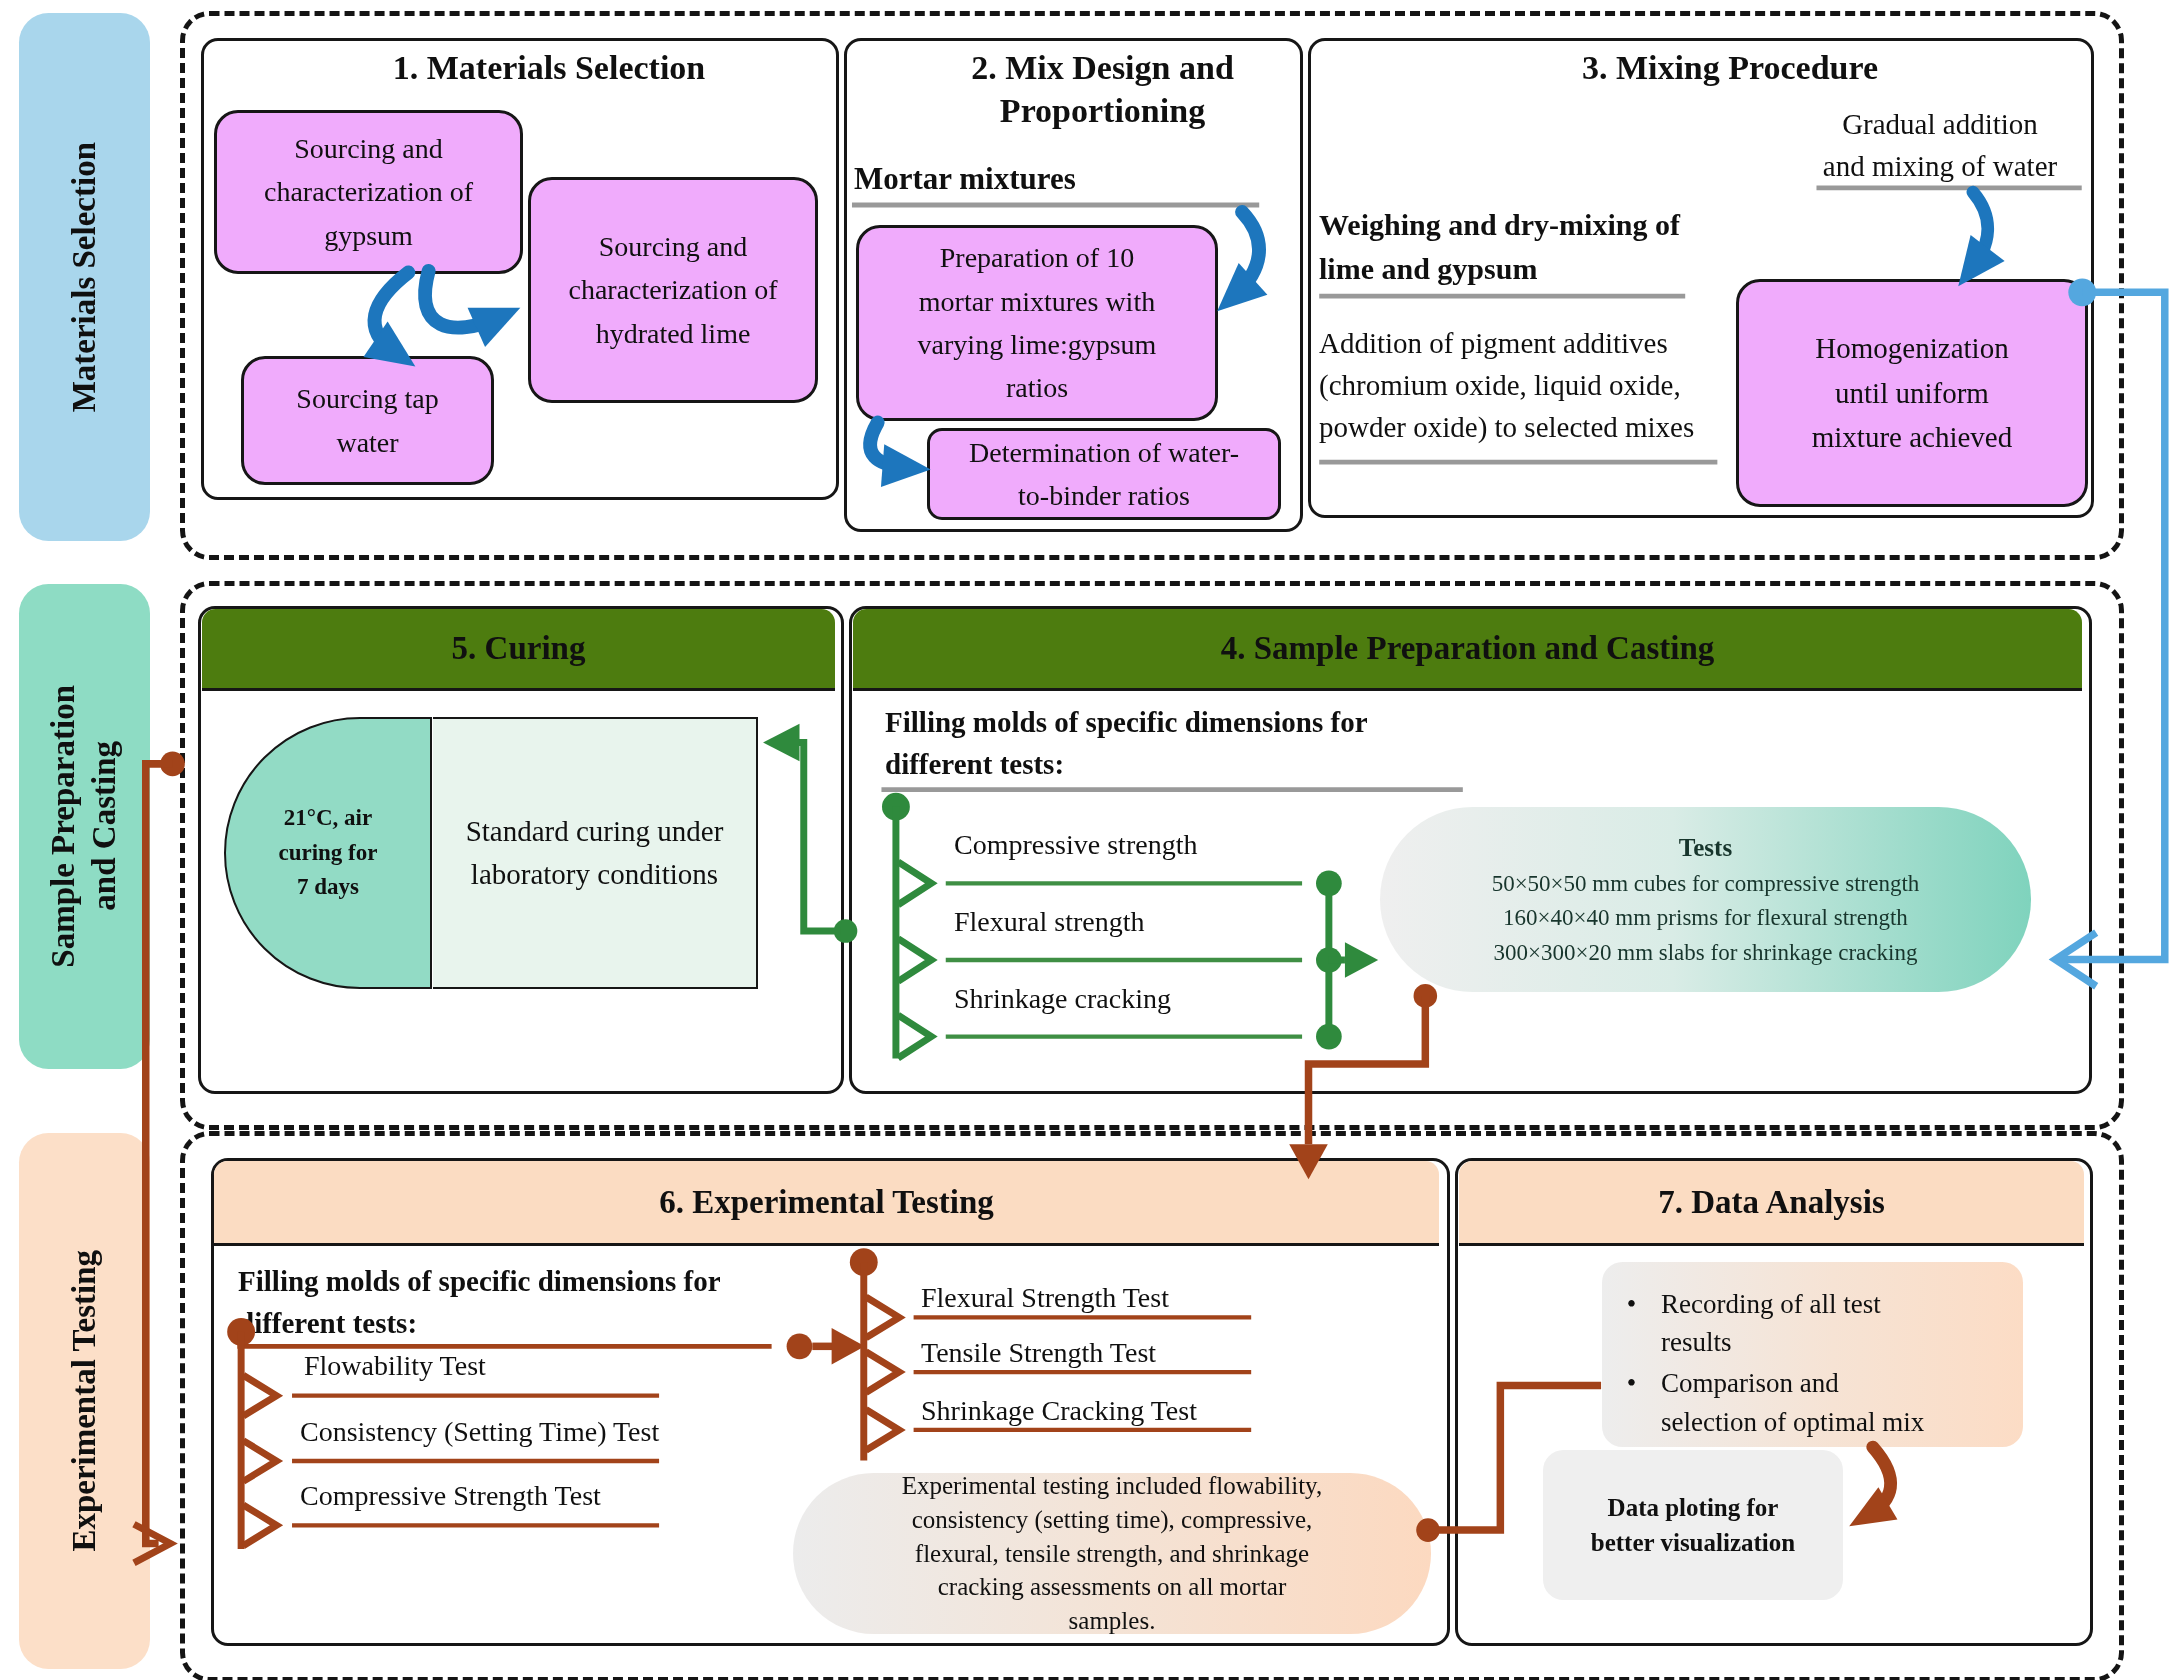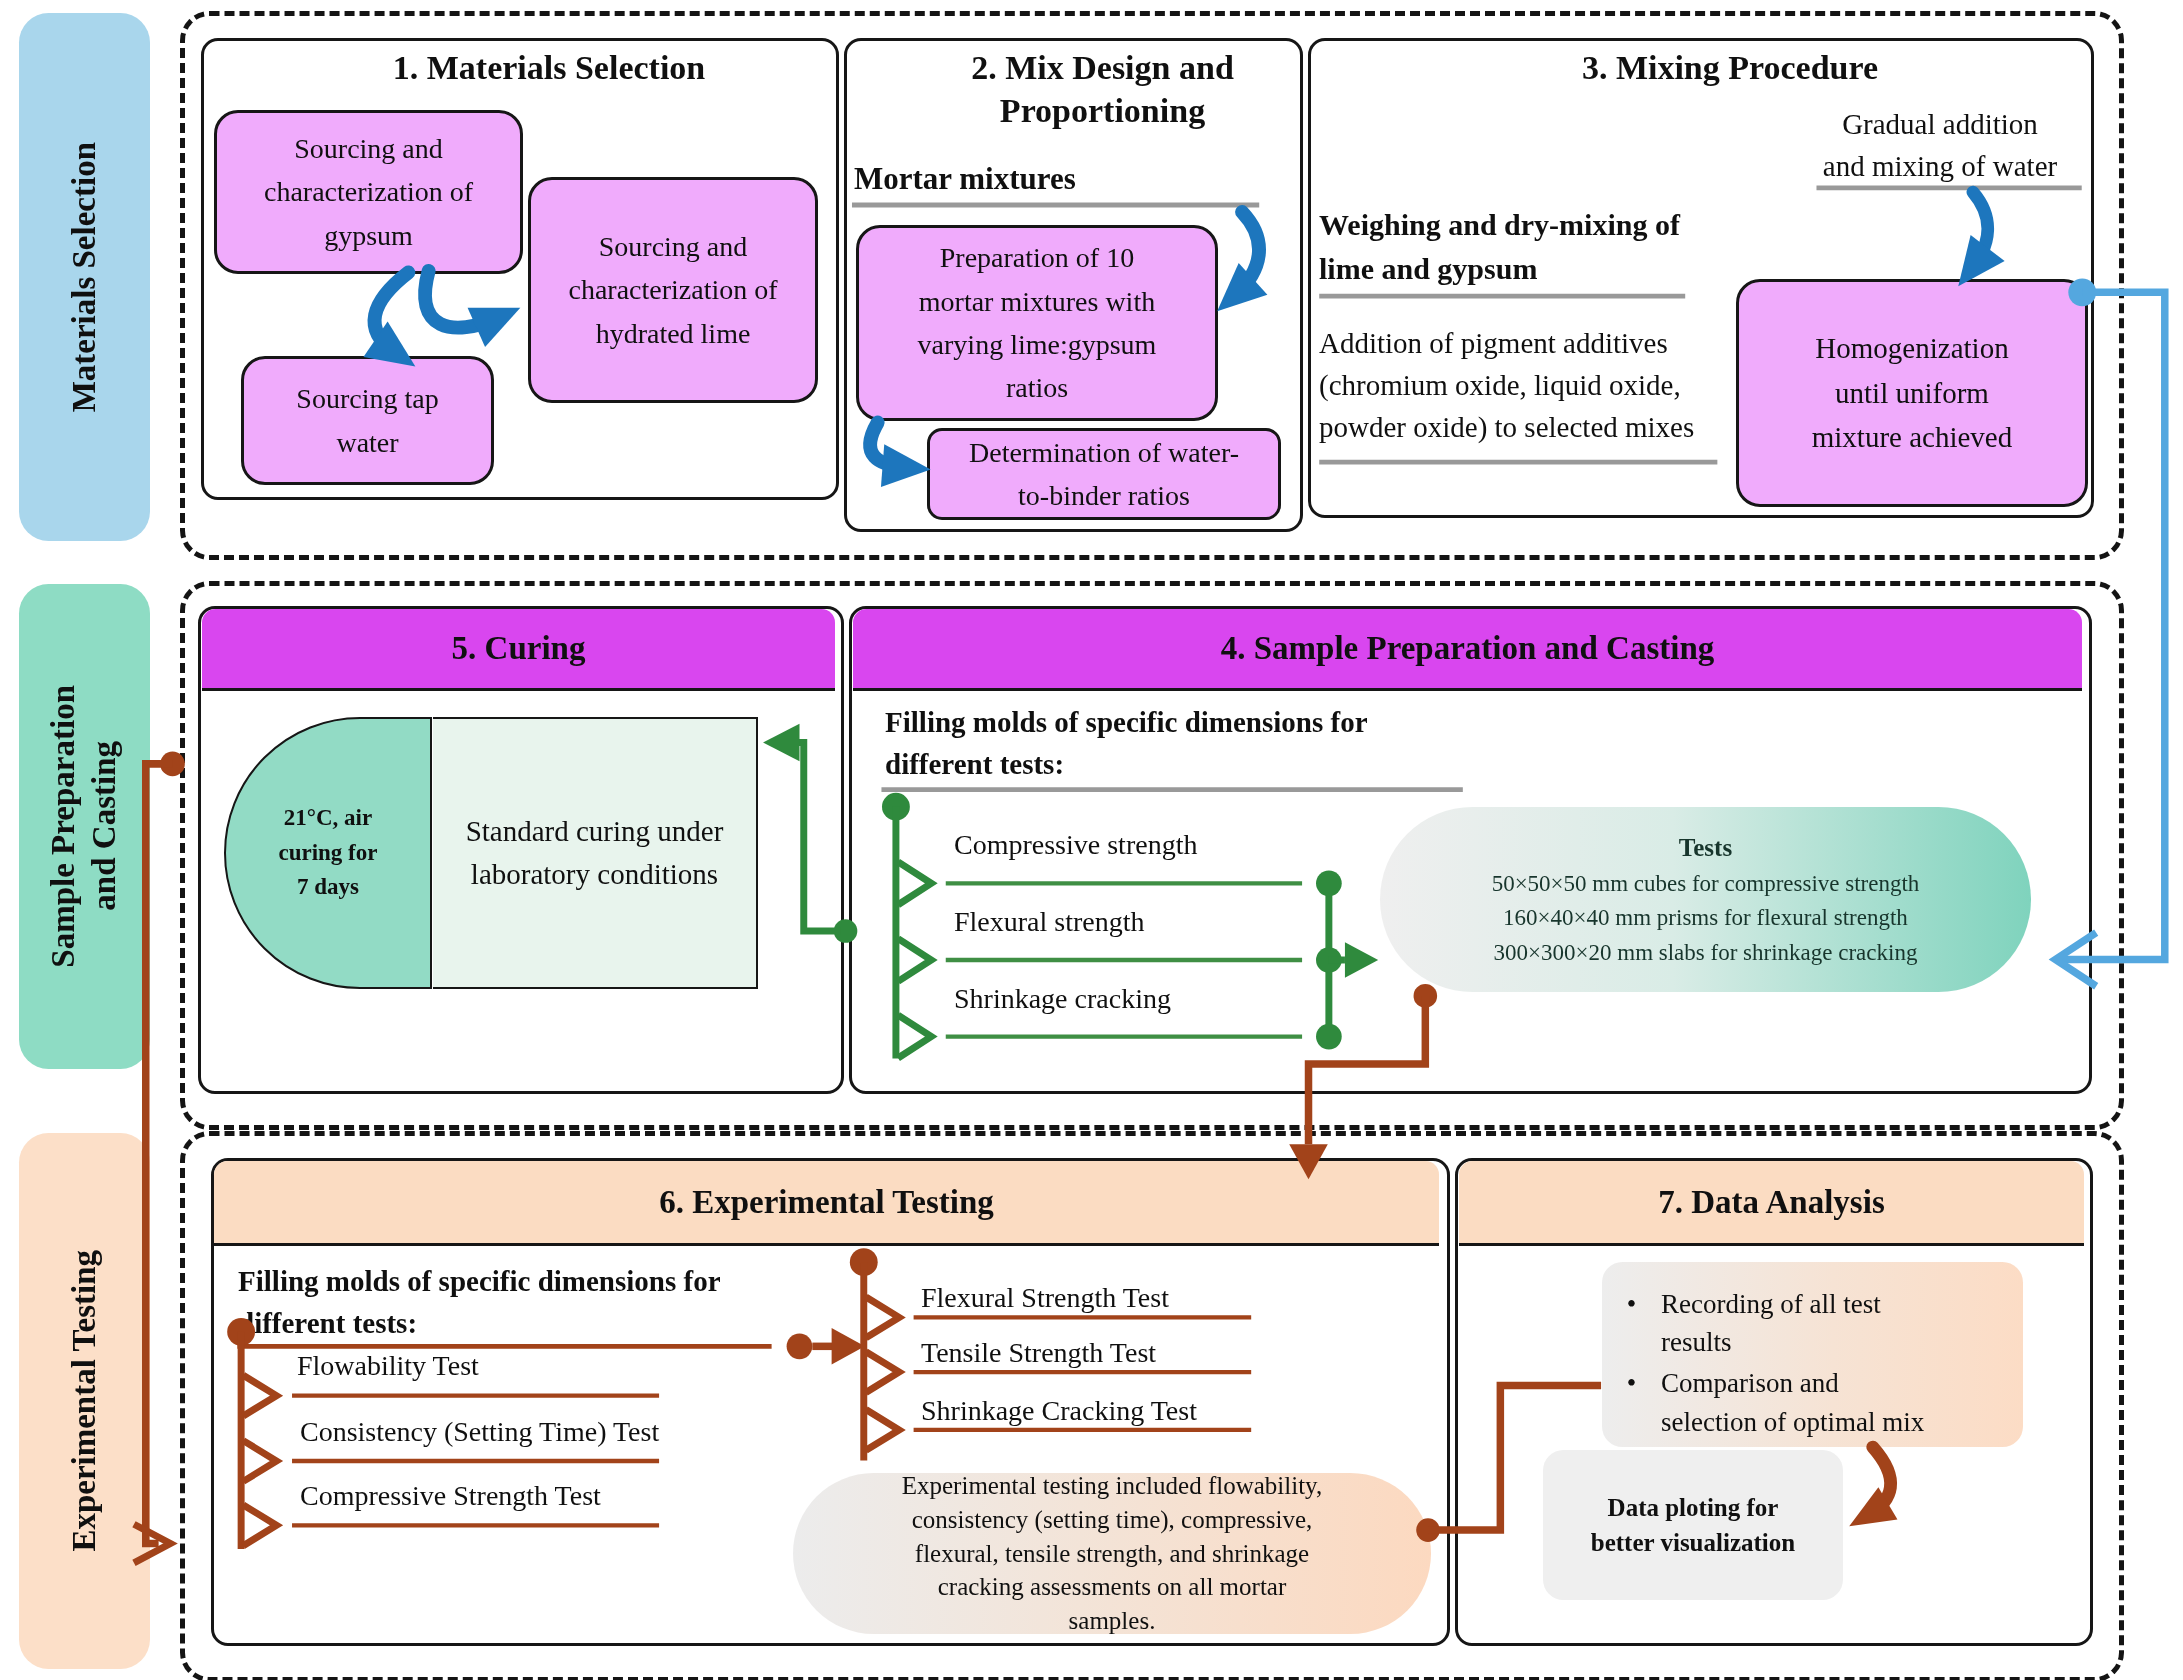--- a/index.html
+++ b/index.html
@@ -3,21 +3,21 @@
 <meta charset="utf-8">
 <style>
   html,body{margin:0;padding:0;background:#ffffff;}
   body{width:2183px;height:1681px;position:relative;font-family:"Liberation Serif","DejaVu Serif",serif;color:#101010;}
   .abs{position:absolute;}
   .pre{white-space:pre-line;}
   .dashbox{border:5.4px dashed #141414;border-radius:29.5px;background:transparent;}
   .panel{background:#ffffff;border:3.8px solid #161616;border-radius:17px;}
   .ptitle{font-weight:bold;font-size:34px;text-align:center;line-height:1.25;padding-left:32px;}
   .hdr{border-bottom:3.8px solid #161616;display:flex;align-items:center;justify-content:center;font-weight:bold;font-size:33px;border-radius:13.4px 13.4px 0 0;text-align:center;}
-  .mint{background:#d946ef;}
+  .mint{background:#4d7c0f;}
   .peachhdr{background:#fbdcc2;}
   .bluebox{background:#f0abfc;border:3.2px solid #161616;border-radius:24px;display:flex;align-items:center;justify-content:center;text-align:center;font-size:28px;line-height:1.55;}
   .sideband{border-radius:29.5px;display:flex;align-items:center;justify-content:center;}
   .sidetext{writing-mode:vertical-rl;transform:rotate(180deg);font-weight:bold;font-size:33px;text-align:center;line-height:1.25;}
   .lbl{font-size:28px;line-height:1.45;}
   .boldlbl{font-weight:bold;font-size:29px;line-height:1.45;}
   .capsule-left{background:#92dbc5;border:2.7px solid #161616;border-radius:139px 0 0 139px;display:flex;align-items:center;justify-content:center;text-align:center;font-weight:bold;font-size:23px;line-height:1.5;}
   .capsule-right{background:#e8f4ed;border:2.7px solid #161616;border-left:none;display:flex;align-items:center;justify-content:center;text-align:center;font-size:29px;line-height:1.5;}
   .testcap{background:linear-gradient(90deg,#efefef 0%,#d9ece6 45%,#7fd3bd 100%);border-radius:107px;display:flex;flex-direction:column;align-items:center;justify-content:center;text-align:center;color:#17352c;}
   .sumcap{background:linear-gradient(90deg,#ececec 0%,#f3e4d8 45%,#fcd9c0 100%);border-radius:86px;display:flex;align-items:center;justify-content:center;text-align:center;font-size:25px;line-height:1.35;}
@@ -105,21 +105,21 @@
 160×40×40 mm prisms for flexural strength
 300×300×20 mm slabs for shrinkage cracking</div>
 </div>
 
 <div class="abs panel" style="left:211px;top:1158px;width:1233px;height:482px;"></div>
 <div class="abs hdr peachhdr" style="left:214px;top:1161px;width:1225px;height:82px;">
   <span>6. Experimental Testing</span>
 </div>
 <div class="abs boldlbl pre" style="left:238px;top:1260px;width:697px;">Filling molds of specific dimensions for
 different tests:</div>
-<div class="abs lbl" style="left:297px;top:1346px;">Flowability Test</div>
+<div class="abs lbl" style="left:304px;top:1346px;">Flowability Test</div>
 <div class="abs lbl" style="left:300px;top:1412px;">Consistency (Setting Time) Test</div>
 <div class="abs lbl" style="left:300px;top:1476px;">Compressive Strength Test</div>
 <div class="abs lbl" style="left:921px;top:1278px;">Flexural Strength Test</div>
 <div class="abs lbl" style="left:921px;top:1333px;">Tensile Strength Test</div>
 <div class="abs lbl" style="left:921px;top:1391px;">Shrinkage Cracking Test</div>
 <div class="abs sumcap pre" style="left:793px;top:1473px;width:638px;height:161px;">Experimental testing included flowability,
 consistency (setting time), compressive,
 flexural, tensile strength, and shrinkage
 cracking assessments on all mortar
 samples.</div>

